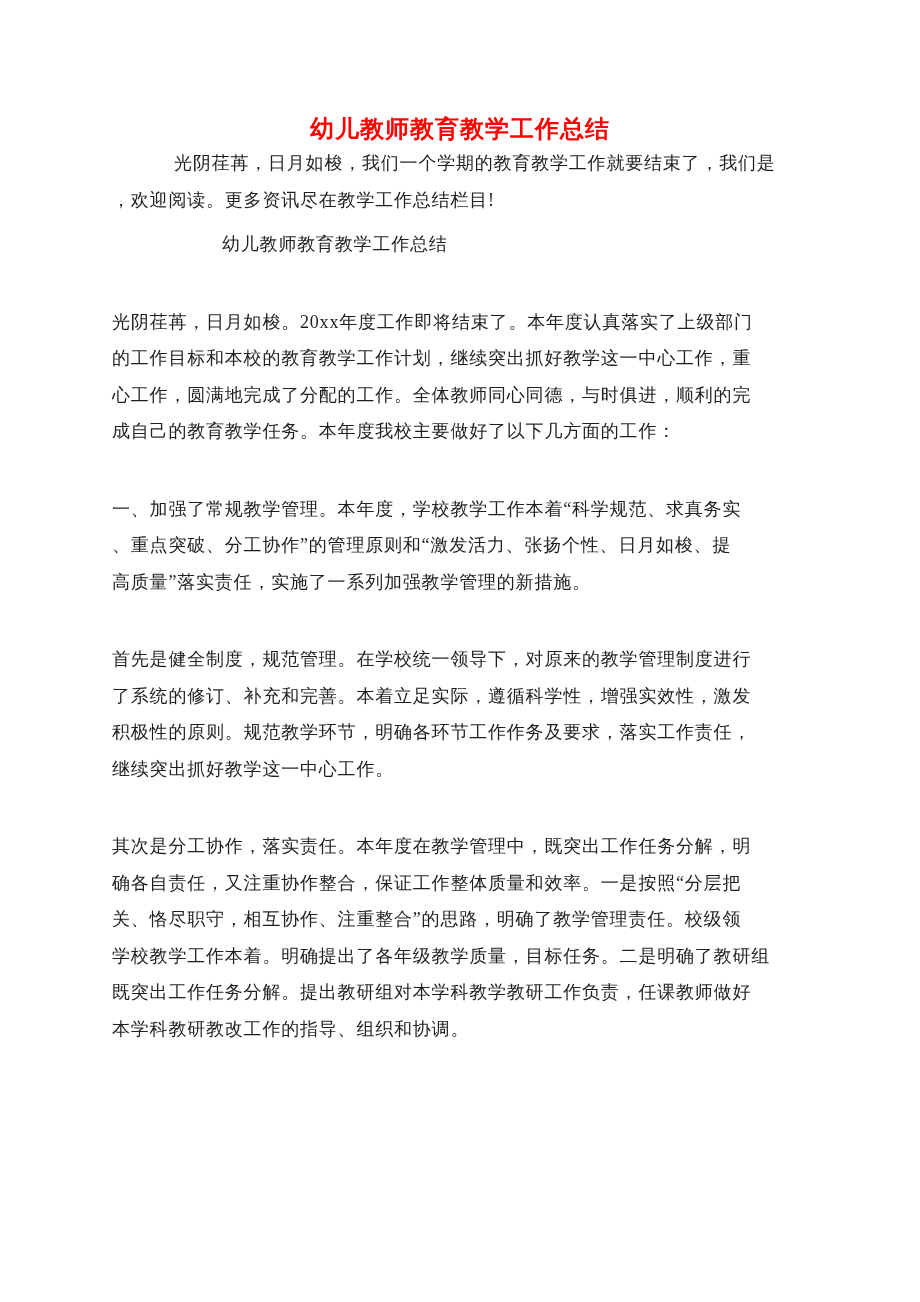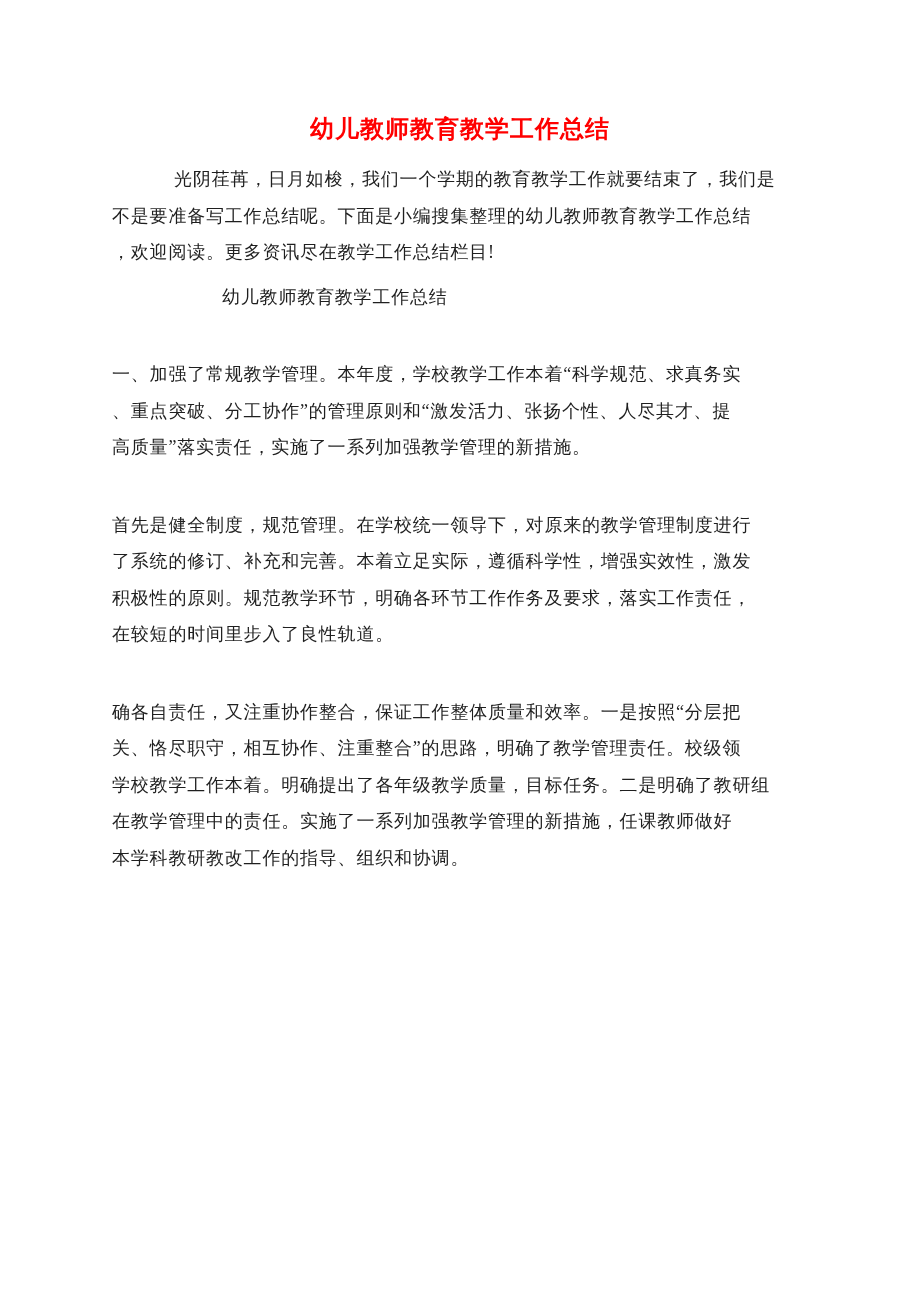--- a/index.html
+++ b/index.html
@@ -27,54 +27,60 @@
     letter-spacing: 1px;
     font-family: "Liberation Sans", "DejaVu Sans", sans-serif;
   }
   .para { font-size: 18px; }
   .para .line {
     display: block;
     line-height: 36.5px;
     letter-spacing: 0.8px;
     white-space: nowrap;
   }
-  .para.intro { margin-top: 16px; }
+  .para.intro { }
   .para.intro .line:first-child { text-indent: 62px; }
   .para.subtitle { margin-top: 8px; }
   .para.subtitle .line { text-indent: 110px; }
   .para.body { margin-top: 41px; }
 </style>
 </head>
 <body>
 
 <main class="page">
   <div class="content">
     <h1 class="doc-title" style="color: rgb(255, 0, 0);">幼儿教师教育教学工作总结</h1>
     <div id="paragraphs">
         <p class="para intro">
           <span class="line">光阴荏苒，日月如梭，我们一个学期的教育教学工作就要结束了，我们是</span>
-          <span class="line">不是要准备写工作总结呢。下面是小编搜集整理的幼儿教师教育教学工作总结</span>
           <span class="line">，欢迎阅读。更多资讯尽在教学工作总结栏目!</span>
         </p>
         <p class="para subtitle">
           <span class="line">幼儿教师教育教学工作总结</span>
         </p>
         <p class="para body">
+          <span class="line">光阴荏苒，日月如梭。20xx年度工作即将结束了。本年度认真落实了上级部门</span>
+          <span class="line">的工作目标和本校的教育教学工作计划，继续突出抓好教学这一中心工作，重</span>
+          <span class="line">心工作，圆满地完成了分配的工作。全体教师同心同德，与时俱进，顺利的完</span>
+          <span class="line">成自己的教育教学任务。本年度我校主要做好了以下几方面的工作：</span>
+        </p>
+        <p class="para body">
           <span class="line">一、加强了常规教学管理。本年度，学校教学工作本着“科学规范、求真务实</span>
-          <span class="line">、重点突破、分工协作”的管理原则和“激发活力、张扬个性、人尽其才、提</span>
+          <span class="line">、重点突破、分工协作”的管理原则和“激发活力、张扬个性、日月如梭、提</span>
           <span class="line">高质量”落实责任，实施了一系列加强教学管理的新措施。</span>
         </p>
         <p class="para body">
           <span class="line">首先是健全制度，规范管理。在学校统一领导下，对原来的教学管理制度进行</span>
           <span class="line">了系统的修订、补充和完善。本着立足实际，遵循科学性，增强实效性，激发</span>
           <span class="line">积极性的原则。规范教学环节，明确各环节工作作务及要求，落实工作责任，</span>
-          <span class="line">在较短的时间里步入了良性轨道。</span>
+          <span class="line">继续突出抓好教学这一中心工作。</span>
         </p>
         <p class="para body">
+          <span class="line">其次是分工协作，落实责任。本年度在教学管理中，既突出工作任务分解，明</span>
           <span class="line">确各自责任，又注重协作整合，保证工作整体质量和效率。一是按照“分层把</span>
           <span class="line">关、恪尽职守，相互协作、注重整合”的思路，明确了教学管理责任。校级领</span>
           <span class="line">学校教学工作本着。明确提出了各年级教学质量，目标任务。二是明确了教研组</span>
-          <span class="line">在教学管理中的责任。实施了一系列加强教学管理的新措施，任课教师做好</span>
+          <span class="line">既突出工作任务分解。提出教研组对本学科教学教研工作负责，任课教师做好</span>
           <span class="line">本学科教研教改工作的指导、组织和协调。</span>
         </p>
       </div>
   </div>
 </main>
 
 </body></html>

